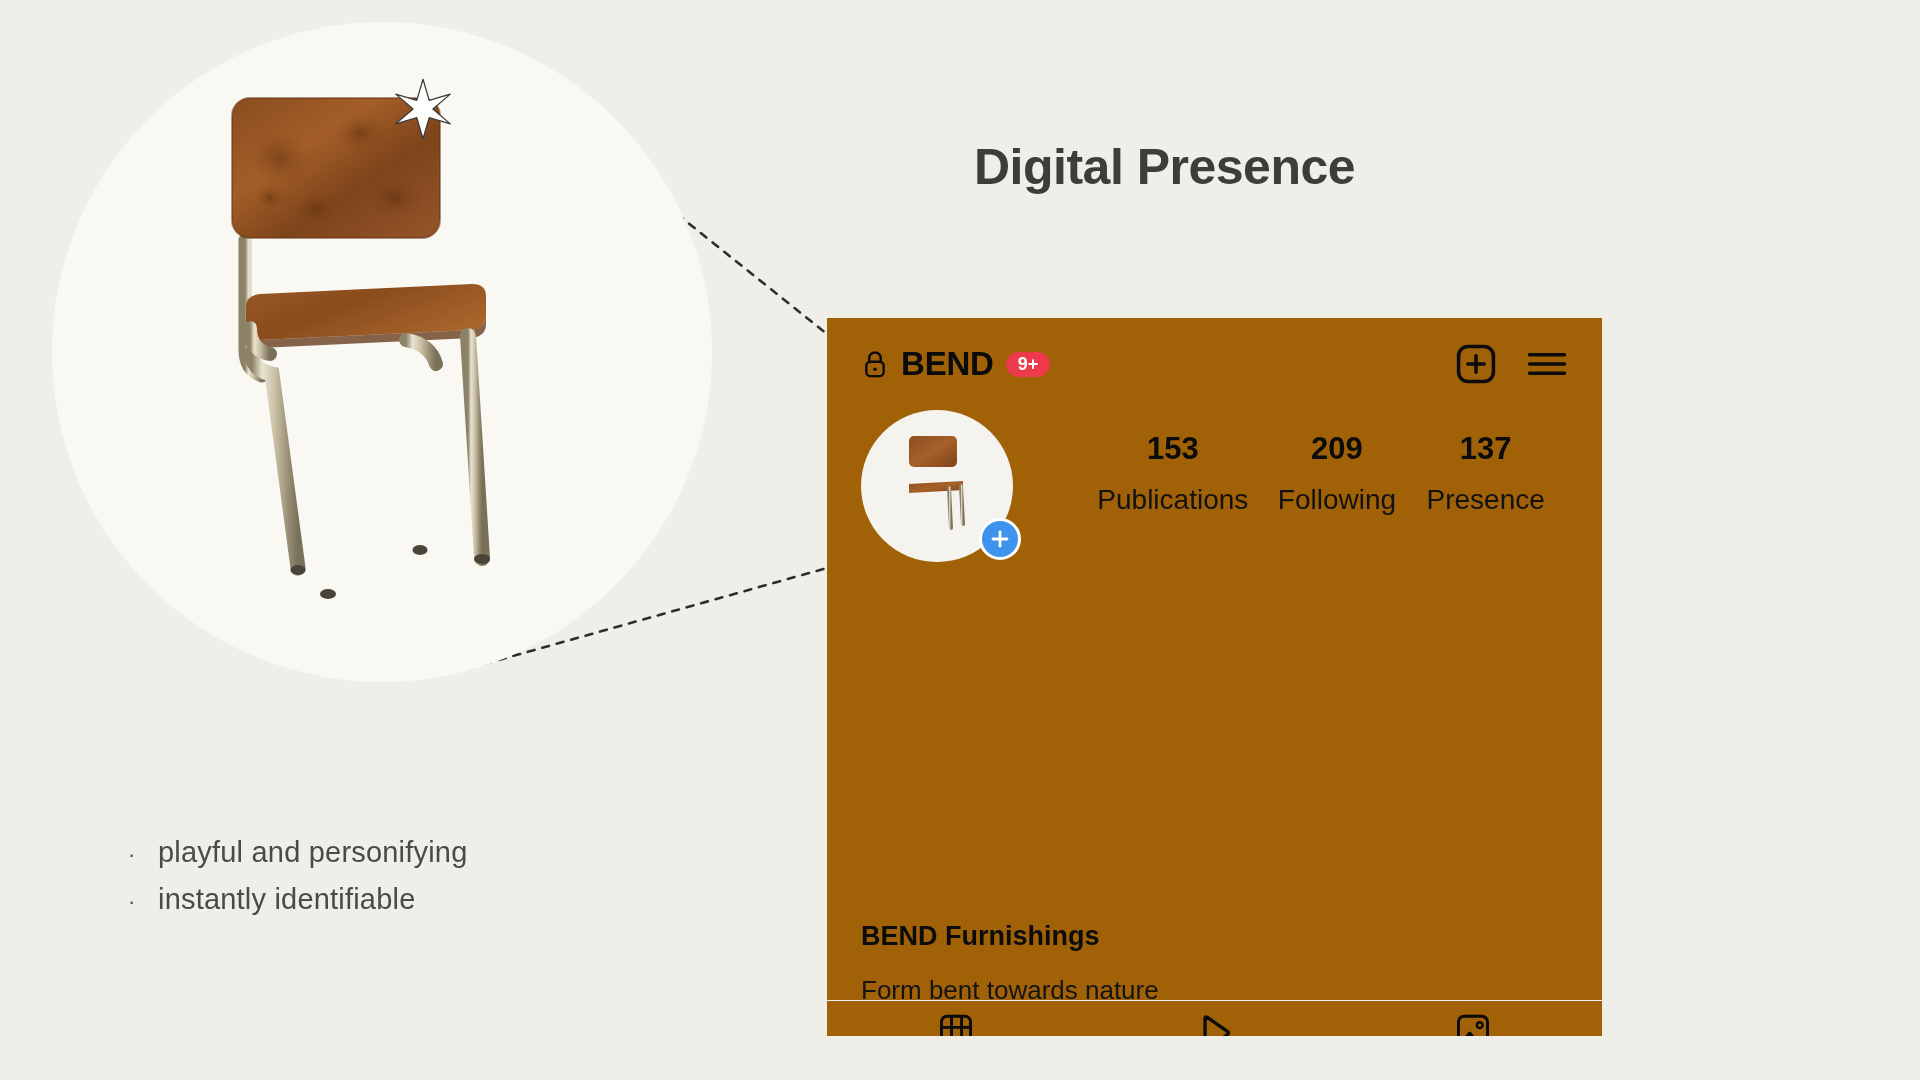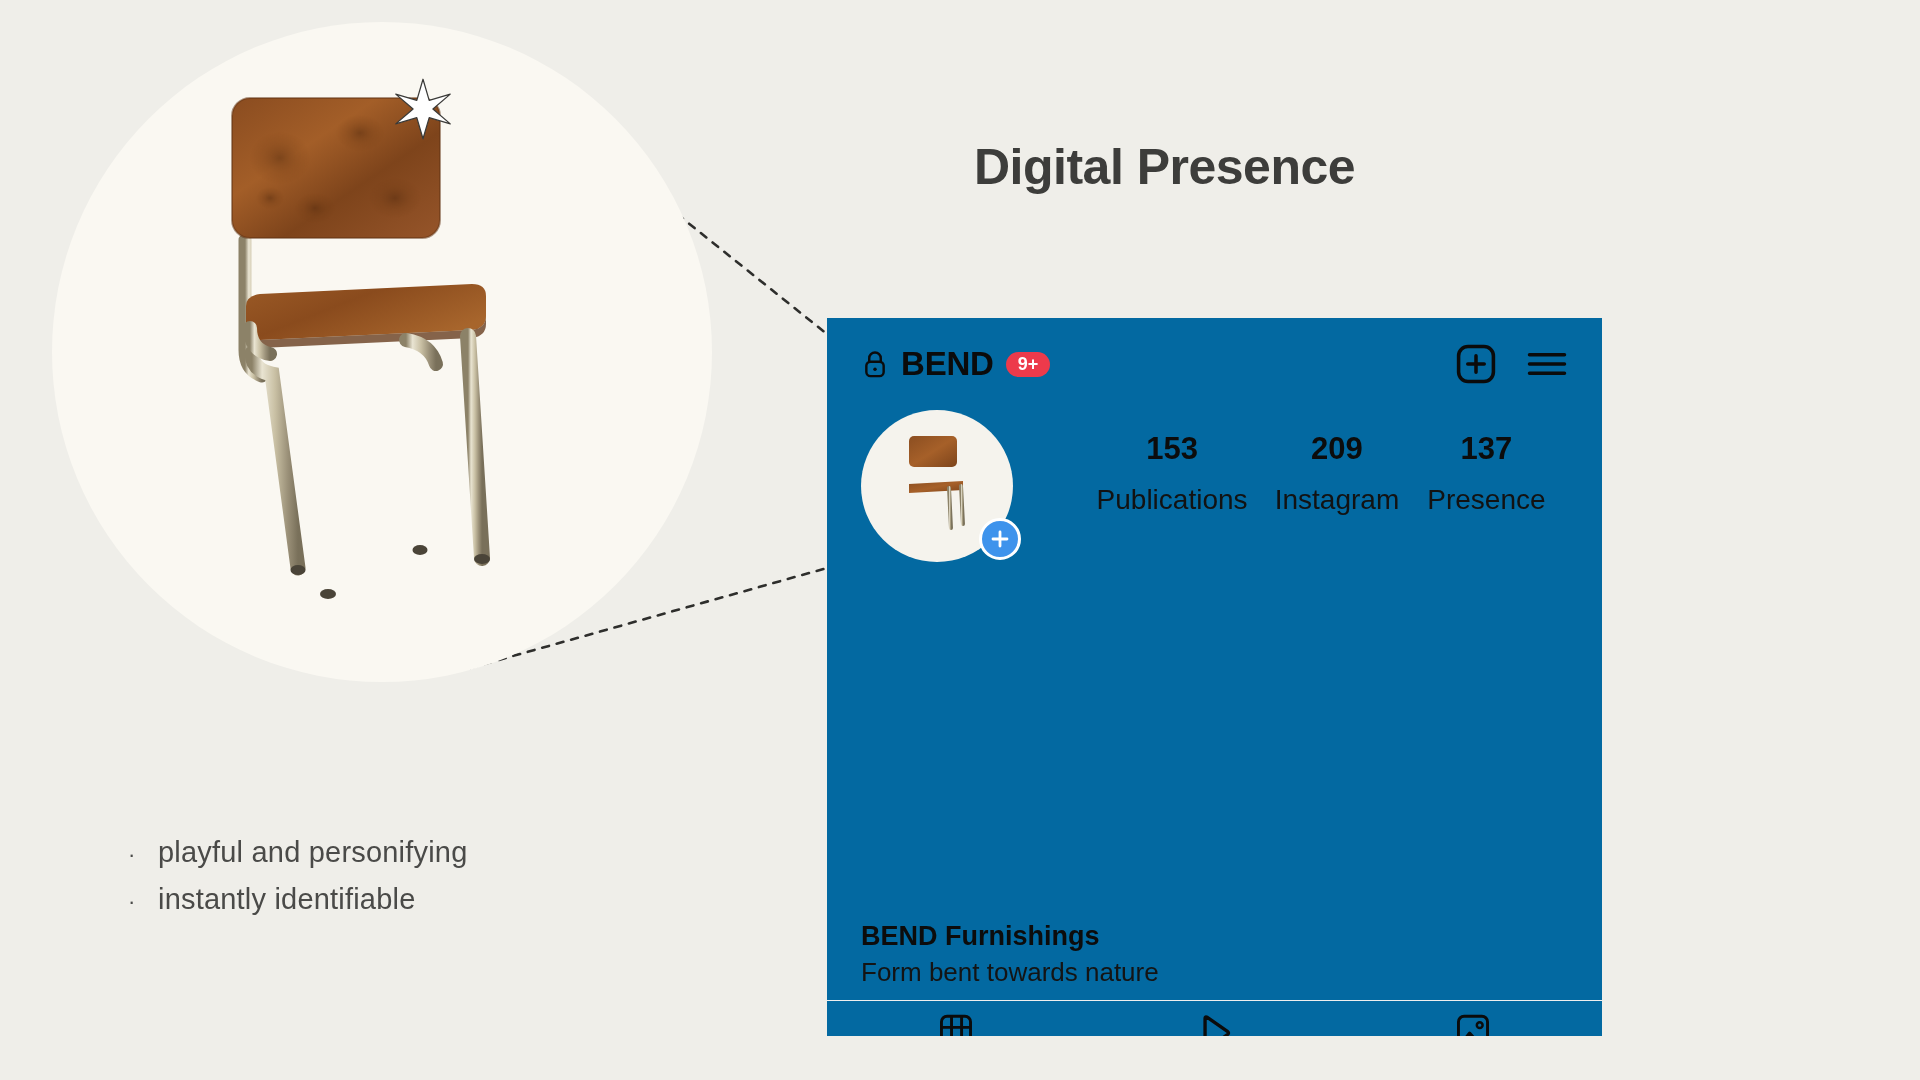--- a/index.html
+++ b/index.html
@@ -97,21 +97,21 @@
     margin-left: 8px;
   }
 
   
   .phone-card {
     position: absolute;
     left: 827px;
     top: 318px;
     width: 775px;
     height: 718px;
-    background: #0369a1;
+    background: #a16207;
     overflow: hidden;
   }
 
   .ig-header {
     position: absolute;
     left: 0;
     top: 0;
     width: 775px;
     height: 92px;
     display: flex;
@@ -226,21 +226,21 @@
   .ig-fullname {
     font-size: 27px;
     font-weight: 700;
     color: #0C0C0C;
     line-height: 1.2;
   }
   .ig-bio-text {
     font-size: 26px;
     font-weight: 400;
     color: #141414;
-    margin-top: 5px;
+    margin-top: 23px;
   }
 
   .ig-tabs {
     position: absolute;
     left: 0;
     top: 682px;
     width: 775px;
     height: 64px;
     display: flex;
     border-top: 1px solid #EFEFEF;
@@ -407,21 +407,21 @@
         </div>
       </div>
 
       <div class="ig-stats">
         <div class="stat">
           <div class="stat-value">153</div>
           <div class="stat-label">Publications</div>
         </div>
         <div class="stat">
           <div class="stat-value">209</div>
-          <div class="stat-label">Instagram</div>
+          <div class="stat-label">Following</div>
         </div>
         <div class="stat">
           <div class="stat-value">137</div>
           <div class="stat-label">Presence</div>
         </div>
       </div>
     </div>
 
     <div class="ig-bio">
       <div class="ig-fullname">BEND Furnishings</div>

